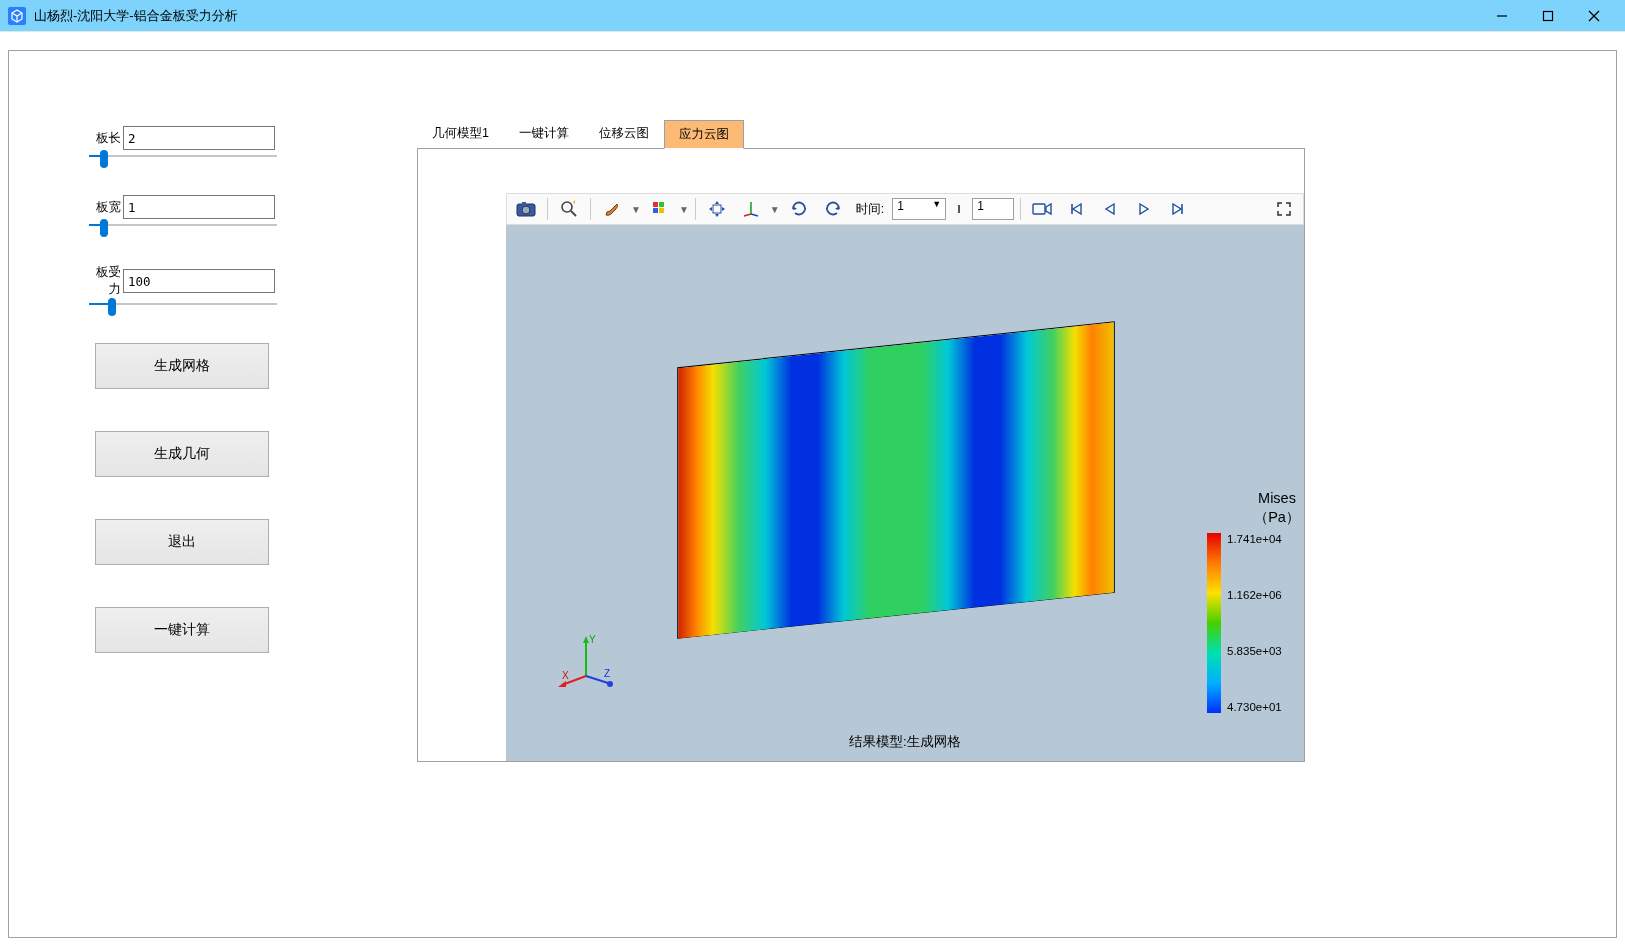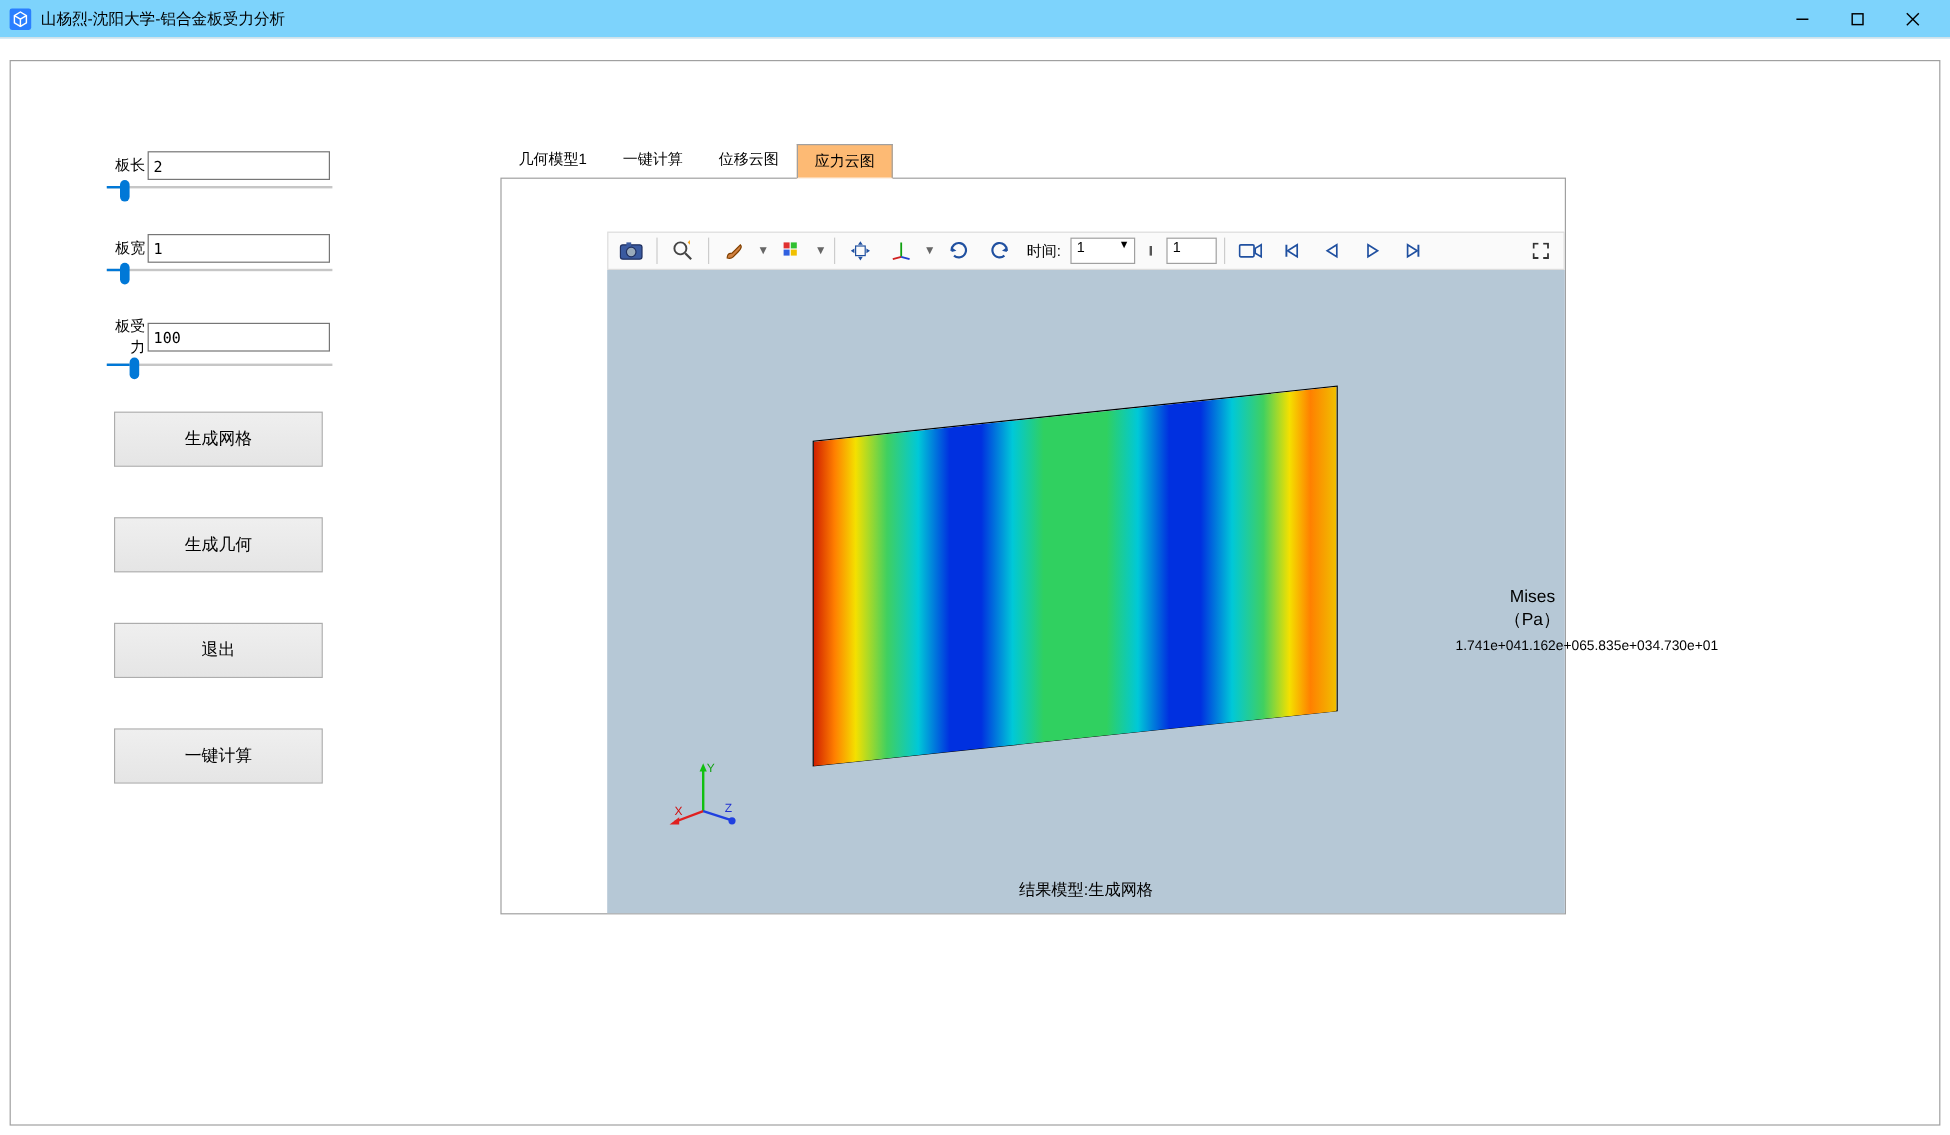--- a/index.html
+++ b/index.html
@@ -52,21 +52,21 @@
 
 .viewport { position:absolute; left:88px; top:76px; right:0; bottom:0; background:#b6c8d6; overflow:hidden;}
 .caption { position:absolute; bottom:10px; left:50%; transform:translateX(-50%); font-size:13.5px; color:#000;}
 .axis-gizmo { position:absolute; left:50px; bottom:70px; width:60px; height:60px;}
 
 
 .plate { position:absolute; left:170px; top:120px; width:440px; height:270px; transform:rotate(-6deg) skewX(-6deg); border:1.5px solid #000; }
 .stress-fill { position:absolute; inset:0; }
 .legend-title { text-align:center; font-size:14.5px; line-height:1.3; margin-bottom:6px;}
 .legend-bar { width:14px; height:180px; margin-left:10px; background:linear-gradient(to bottom,#e60000,#ff7a00,#ffe000,#45d000,#00e0b0,#00b0ff,#0030ff); float:left;}
-.legend-ticks { float:left; margin-left:6px; height:180px; display:flex; flex-direction:row; justify-content:space-between; font-size:11.5px; font-family:monospace;}
+.legend-ticks { float:left; margin-left:6px; height:180px; display:flex; flex-direction:column; justify-content:space-between; font-size:11.5px; font-family:monospace;}
 .legend-wrapper{position:absolute; left:900px; top:358px; width:160px;}
 
 </style>
 </head>
 <body>
 
 <div class="titlebar">
   <div class="app-icon">
     <svg width="14" height="14" viewBox="0 0 14 14">
         <path d="M2 4 L7 1 L12 4 L12 10 L7 13 L2 10 Z" fill="none" stroke="#fff" stroke-width="1.2"></path>

